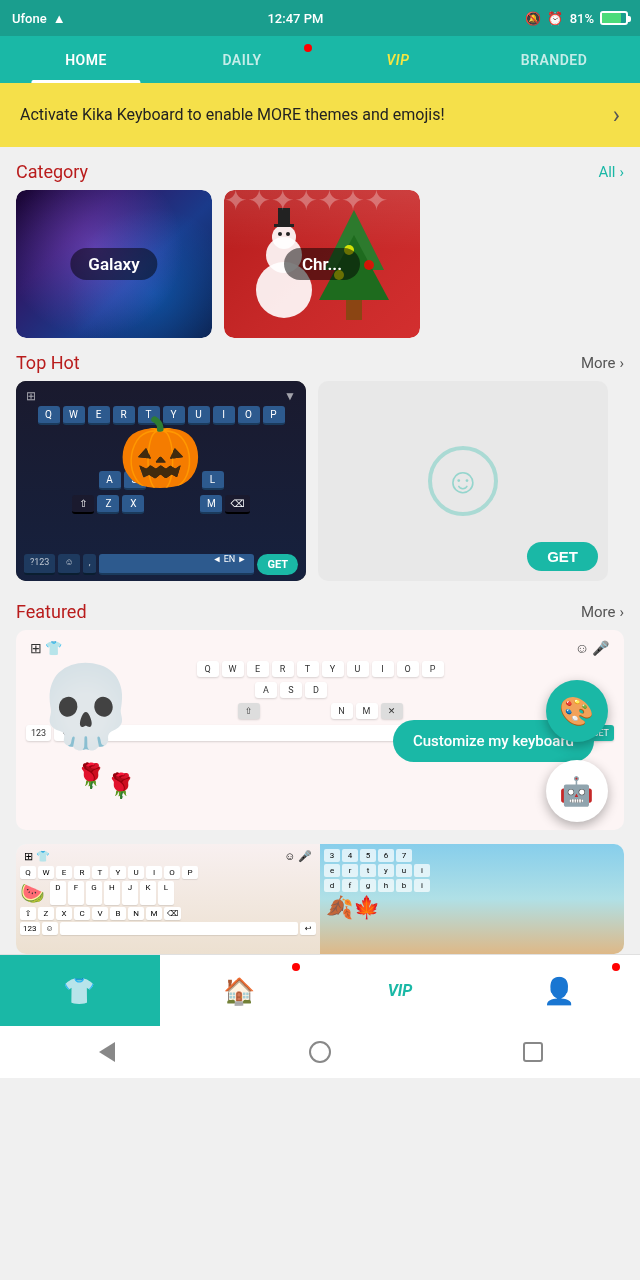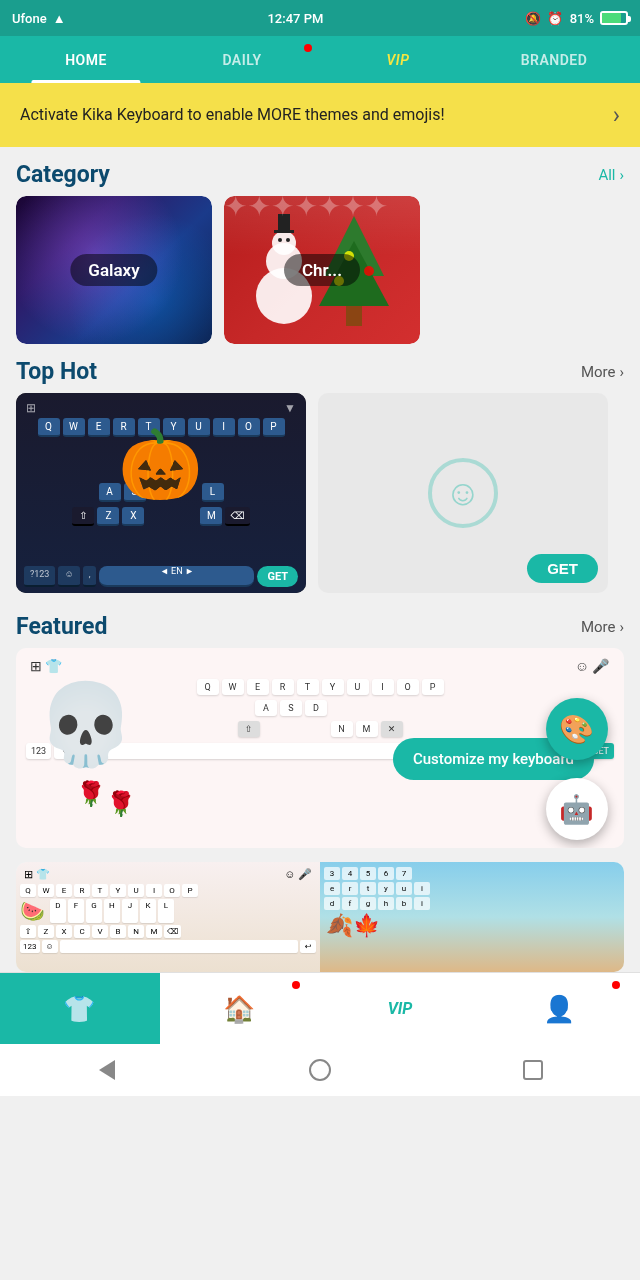--- a/index.html
+++ b/index.html
@@ -115,23 +115,23 @@
     }
 
     
     .section-header {
       display: flex;
       align-items: center;
       justify-content: space-between;
       padding: 14px 16px 8px;
     }
     .section-title {
-      font-size: 23px;
-      color: #0c4a6e;
-      font-weight: 700;
+      font-size: 18px;
+      color: #b91c1c;
+      font-weight: 400;
     }
     .section-more {
       font-size: 15px;
       color: #555;
       display: flex;
       align-items: center;
       gap: 4px;
       cursor: pointer;
     }
     .section-all {
@@ -301,24 +301,24 @@
       font-size: 9px;
       padding: 3px 6px;
       border-radius: 3px;
       border-bottom: 2px solid #0a1e30;
     }
     .kbd-en {
       background: #2d5a8e;
       color: white;
       font-size: 9px;
       padding: 0 8px;
-      border-radius: 8px;
+      border-radius: 3px;
       border-bottom: 2px solid #1a3a5c;
       flex: 1;
-      text-align: center;
+      text-align: right;
     }
     .kbd-get {
       background: #1ab8a6;
       color: white;
       font-size: 11px;
       font-weight: 700;
       padding: 4px 10px;
       border-radius: 14px;
       border-bottom: none;
     }

